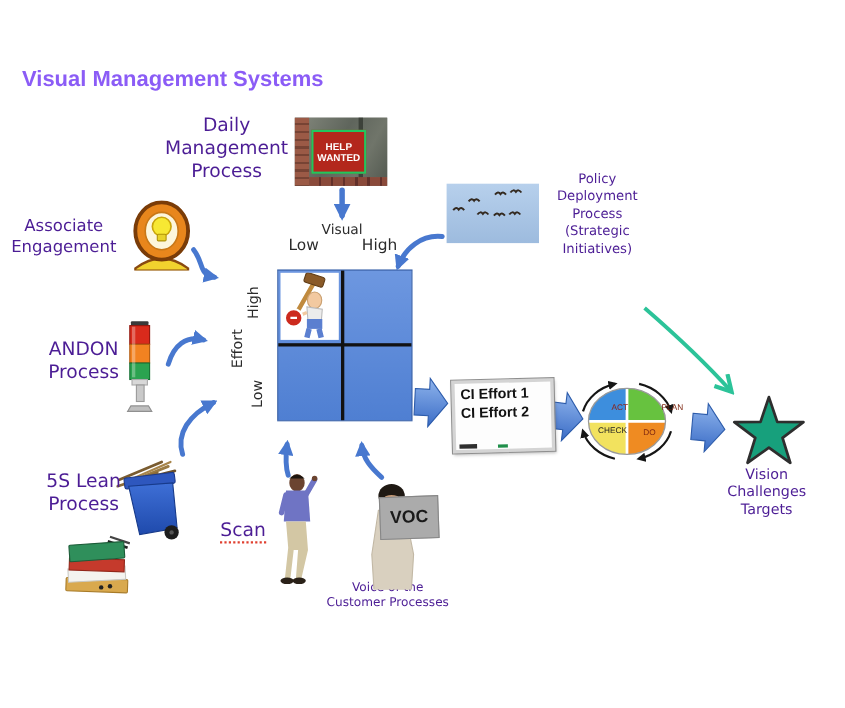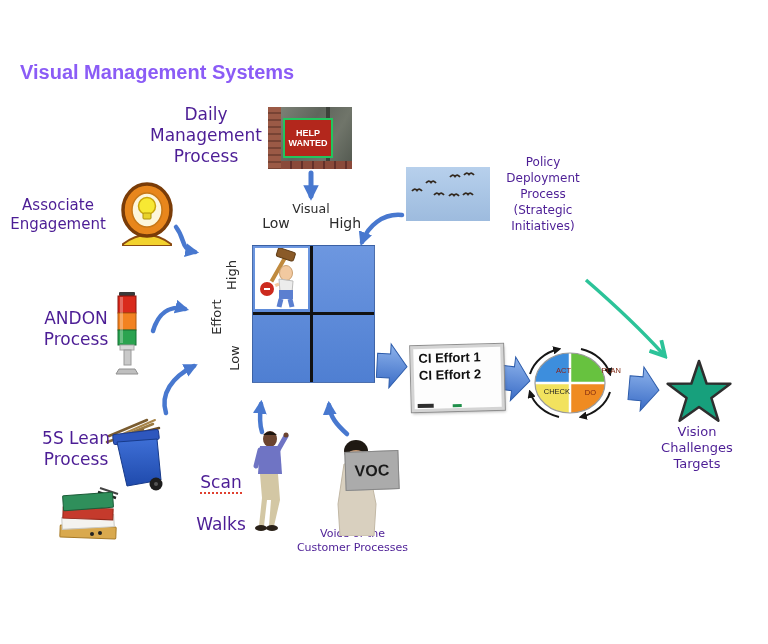--- a/index.html
+++ b/index.html
@@ -211,21 +211,20 @@
 Process</div>
   <div class="lbl z3" style="left:0px;top:196px;width:116px;font-size:15px;">Associate
 Engagement</div>
   <div class="lbl z3" style="left:36px;top:308px;width:80px;font-size:17px;">ANDON
 Process</div>
   <div class="lbl z3" style="left:32px;top:428px;width:88px;font-size:17px;">5S Lean
 Process</div>
 
   <div class="lbl z3" style="left:150px;top:451px;width:142px;font-size:17px;">
     <div><span class="redunderline">Scan</span></div>
-    <div>Walks</div>
   </div>
 
   <div class="lbl z3" style="left:235px;top:527px;width:235px;font-size:11px;">Voice of the
 Customer Processes</div>
   <div class="lbl z3" style="left:487px;top:155px;width:112px;font-size:12px;line-height:1.33;">Policy
 Deployment
 Process
 (Strategic
 Initiatives)</div>
   <div class="lbl z3" style="left:634px;top:424px;width:126px;font-size:13px;">Vision

